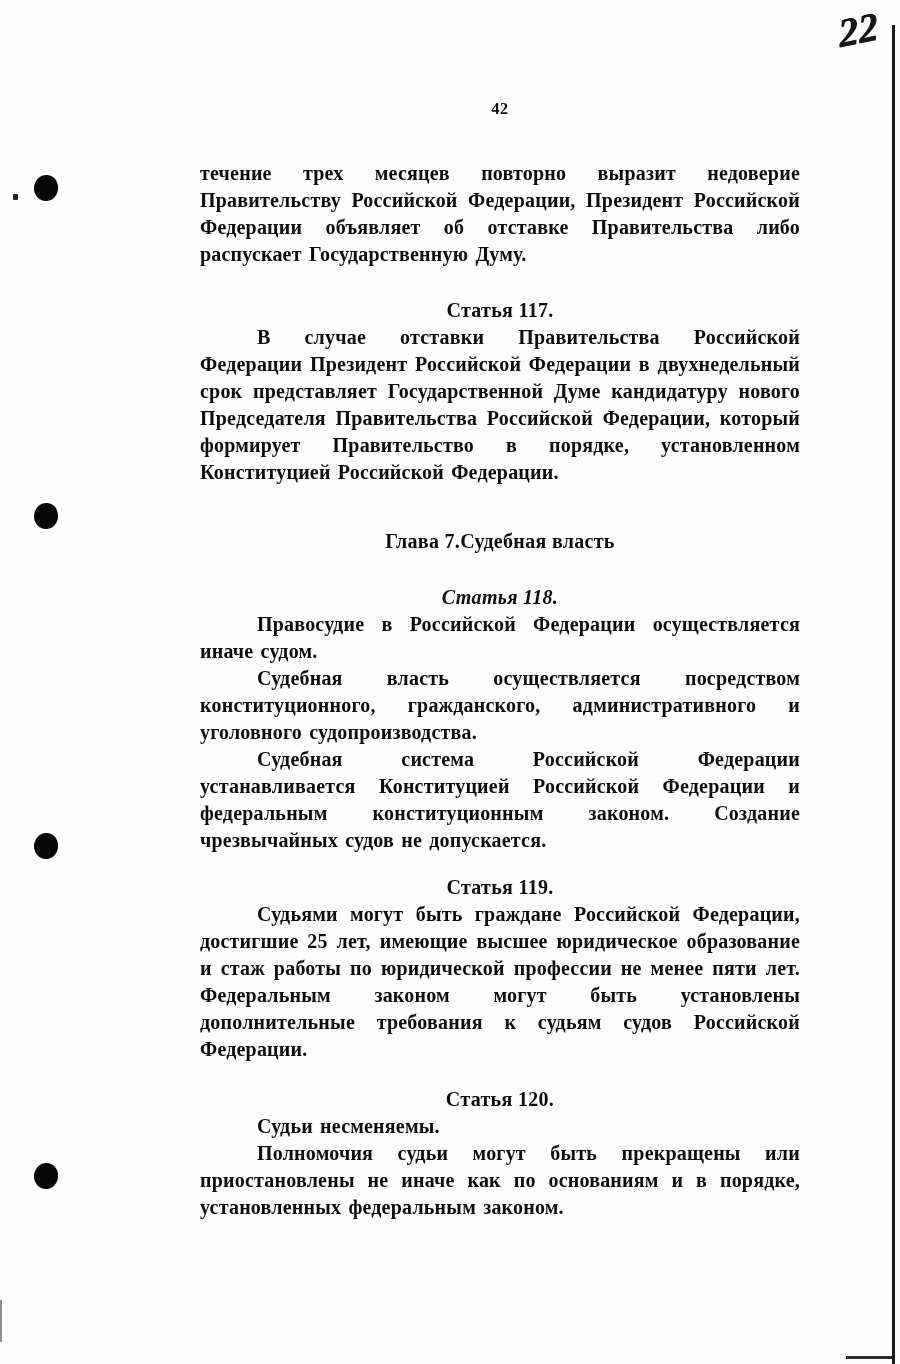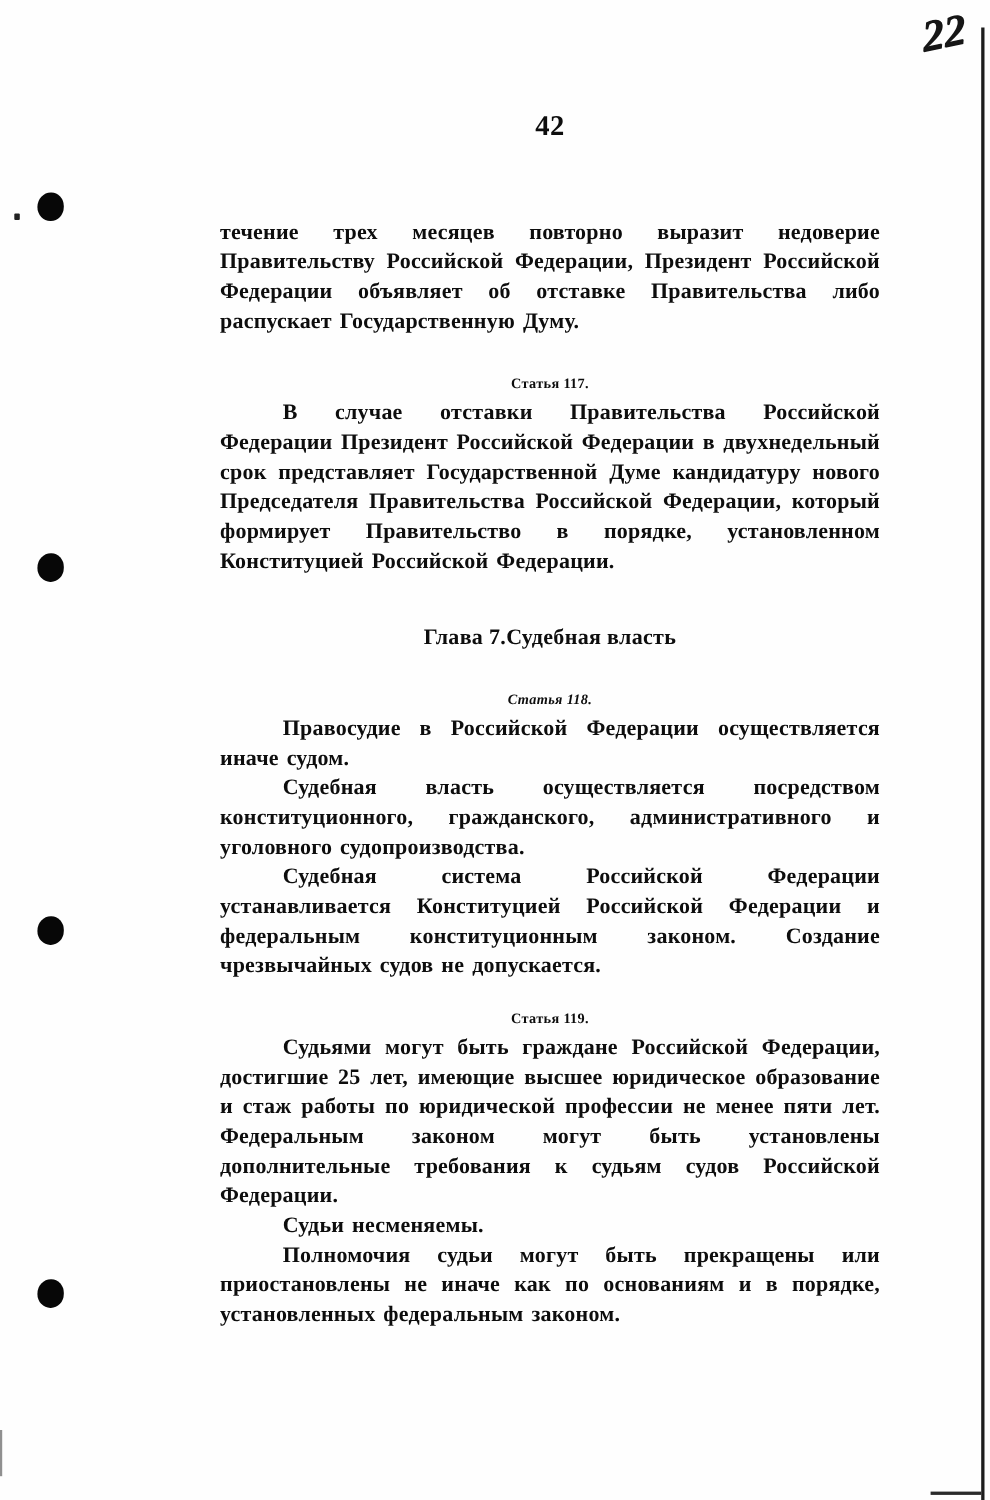--- a/index.html
+++ b/index.html
@@ -10,51 +10,51 @@
     background: #fefefe;
     overflow: hidden;
     font-family: "Liberation Serif", "DejaVu Serif", serif;
     color: #0d0d0d;
   }
   
   .pageno {
     position: absolute;
     left: 200px; top: 100px; width: 600px;
     text-align: center;
-    font-size: 26px; font-weight: bold;
+    font-size: 16px; font-weight: bold;
     letter-spacing: 0.5px;
   }
   
   .handwritten {
     position: absolute;
     left: 838px; top: 6px;
     font-size: 40px;
     font-style: italic;
     font-weight: bold;
     color: #161616;
     transform: rotate(-12deg) skewX(-6deg);
     text-shadow: 0.5px 0.5px 0 #161616;
   }
   
   .textcol {
     position: absolute;
-    left: 200px; top: 0; width: 600px; margin-top: 38px;
+    left: 200px; top: 0; width: 600px;
   }
   .textcol p, .textcol h2, .textcol h3 { margin: 0; padding: 0; }
   p.body {
     font-size: 20px;
     line-height: 27px;
     font-weight: bold;
     text-align: justify;
     word-spacing: 2px;
     letter-spacing: 0.2px;
   }
   p.indent { text-indent: 57px; }
   h3.article {
-    font-size: 13px;
+    font-size: 20px;
     line-height: 27px;
     font-weight: bold;
     text-align: center;
     letter-spacing: 0.3px;
   }
   h2.chapter {
     font-size: 20px;
     line-height: 30px;
     font-weight: bold;
     text-align: center;
@@ -129,20 +129,21 @@
     <p class="body indent">Правосудие в Российской Федерации осуществляется иначе судом.</p>
 
     <p class="body indent">Судебная власть осуществляется посредством конституционного, гражданского, административного и уголовного судопроизводства.</p>
 
     <p class="body indent">Судебная система Российской Федерации устанавливается Конституцией Российской Федерации и федеральным конституционным законом. Создание чрезвычайных судов не допускается.</p>
 
     <h3 class="article mt-h119">Статья 119.</h3>
 
     <p class="body indent">Судьями могут быть граждане Российской Федерации, достигшие 25 лет, имеющие высшее юридическое образование и стаж работы по юридической профессии не менее пяти лет. Федеральным законом могут быть установлены дополнительные требования к судьям судов Российской Федерации.</p>
 
+    <h3 class="article mt-h120">Статья 120.</h3>
 
     <p class="body indent">Судьи несменяемы.</p>
 
     <p class="body indent">Полномочия судьи могут быть прекращены или приостановлены не иначе как по основаниям и в порядке, установленных федеральным законом.</p>
   </div>
 
   <div class="dot dot1"></div>
   <div class="dot dot2"></div>
   <div class="dot dot3"></div>
   <div class="dot dot4"></div>

